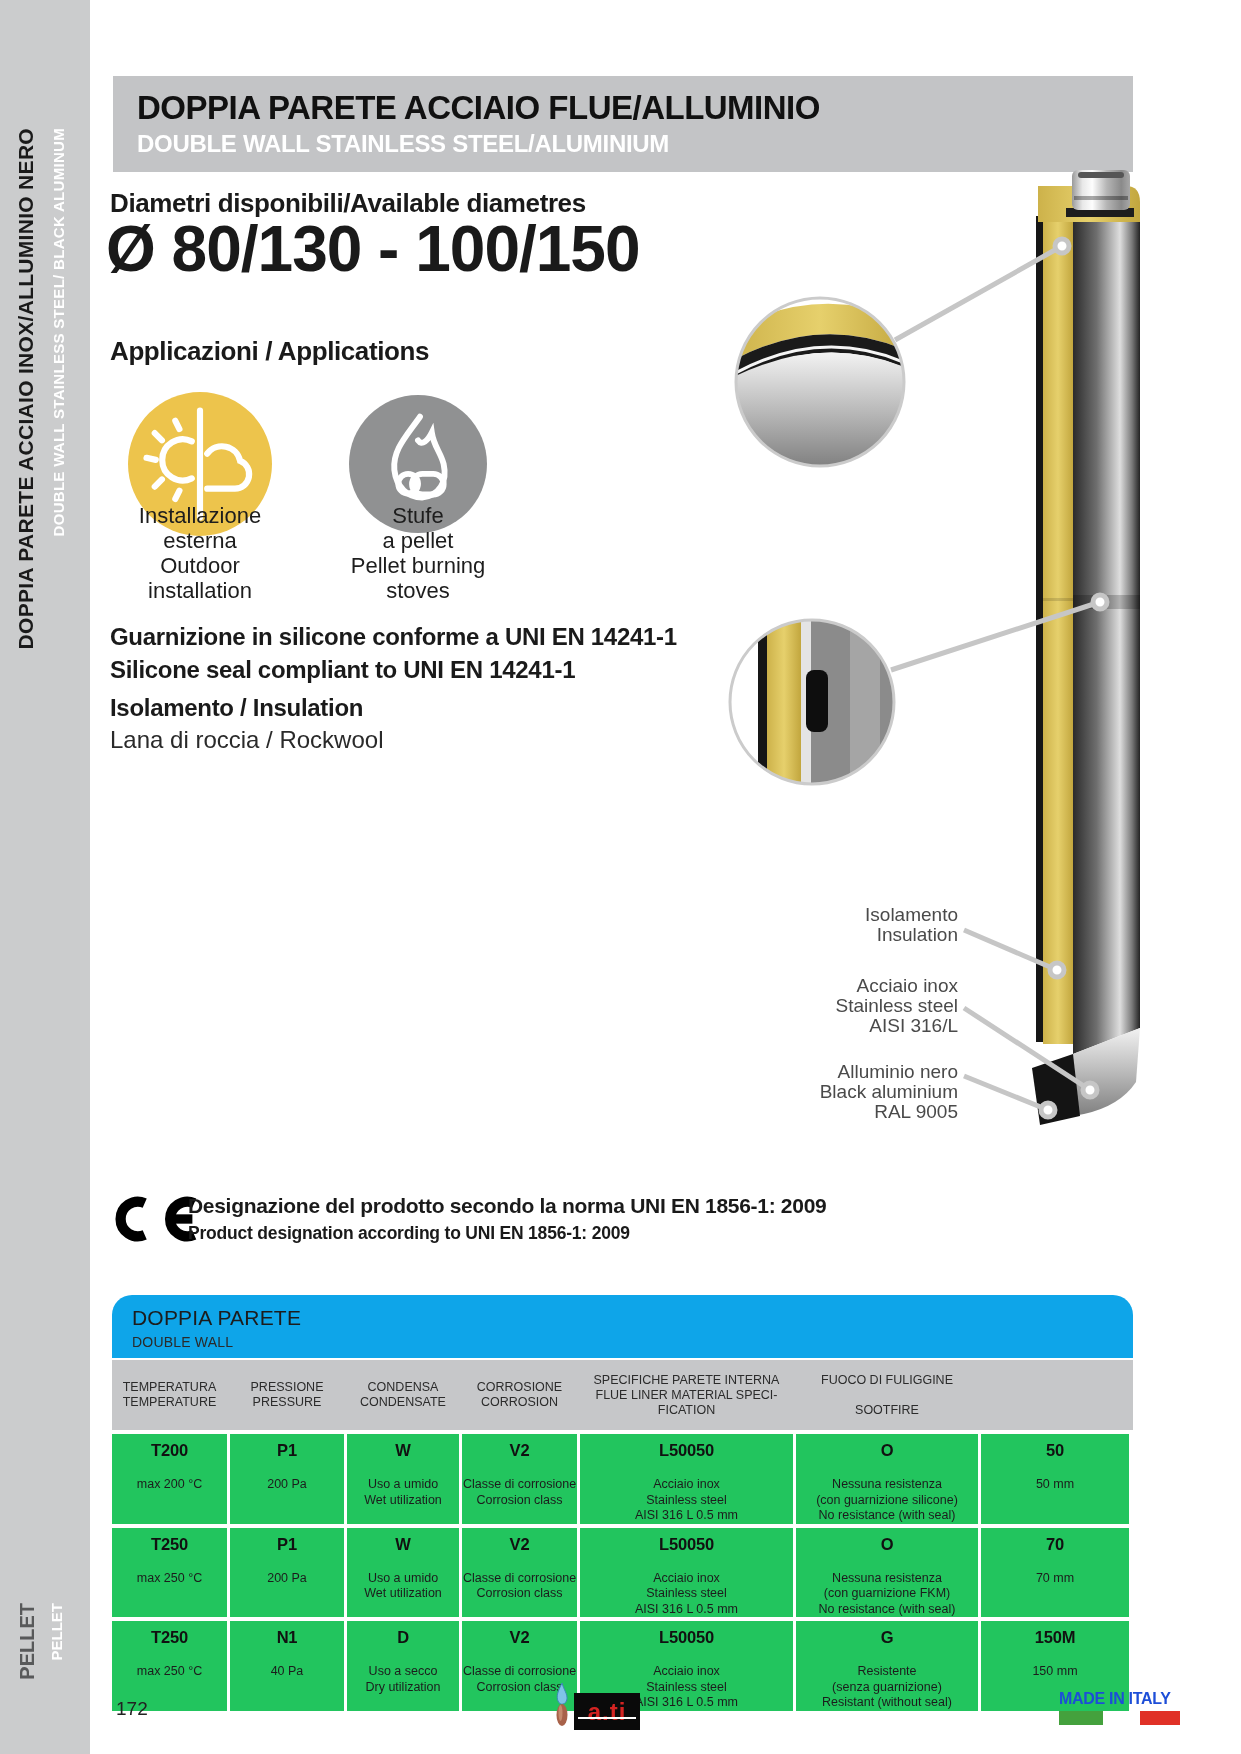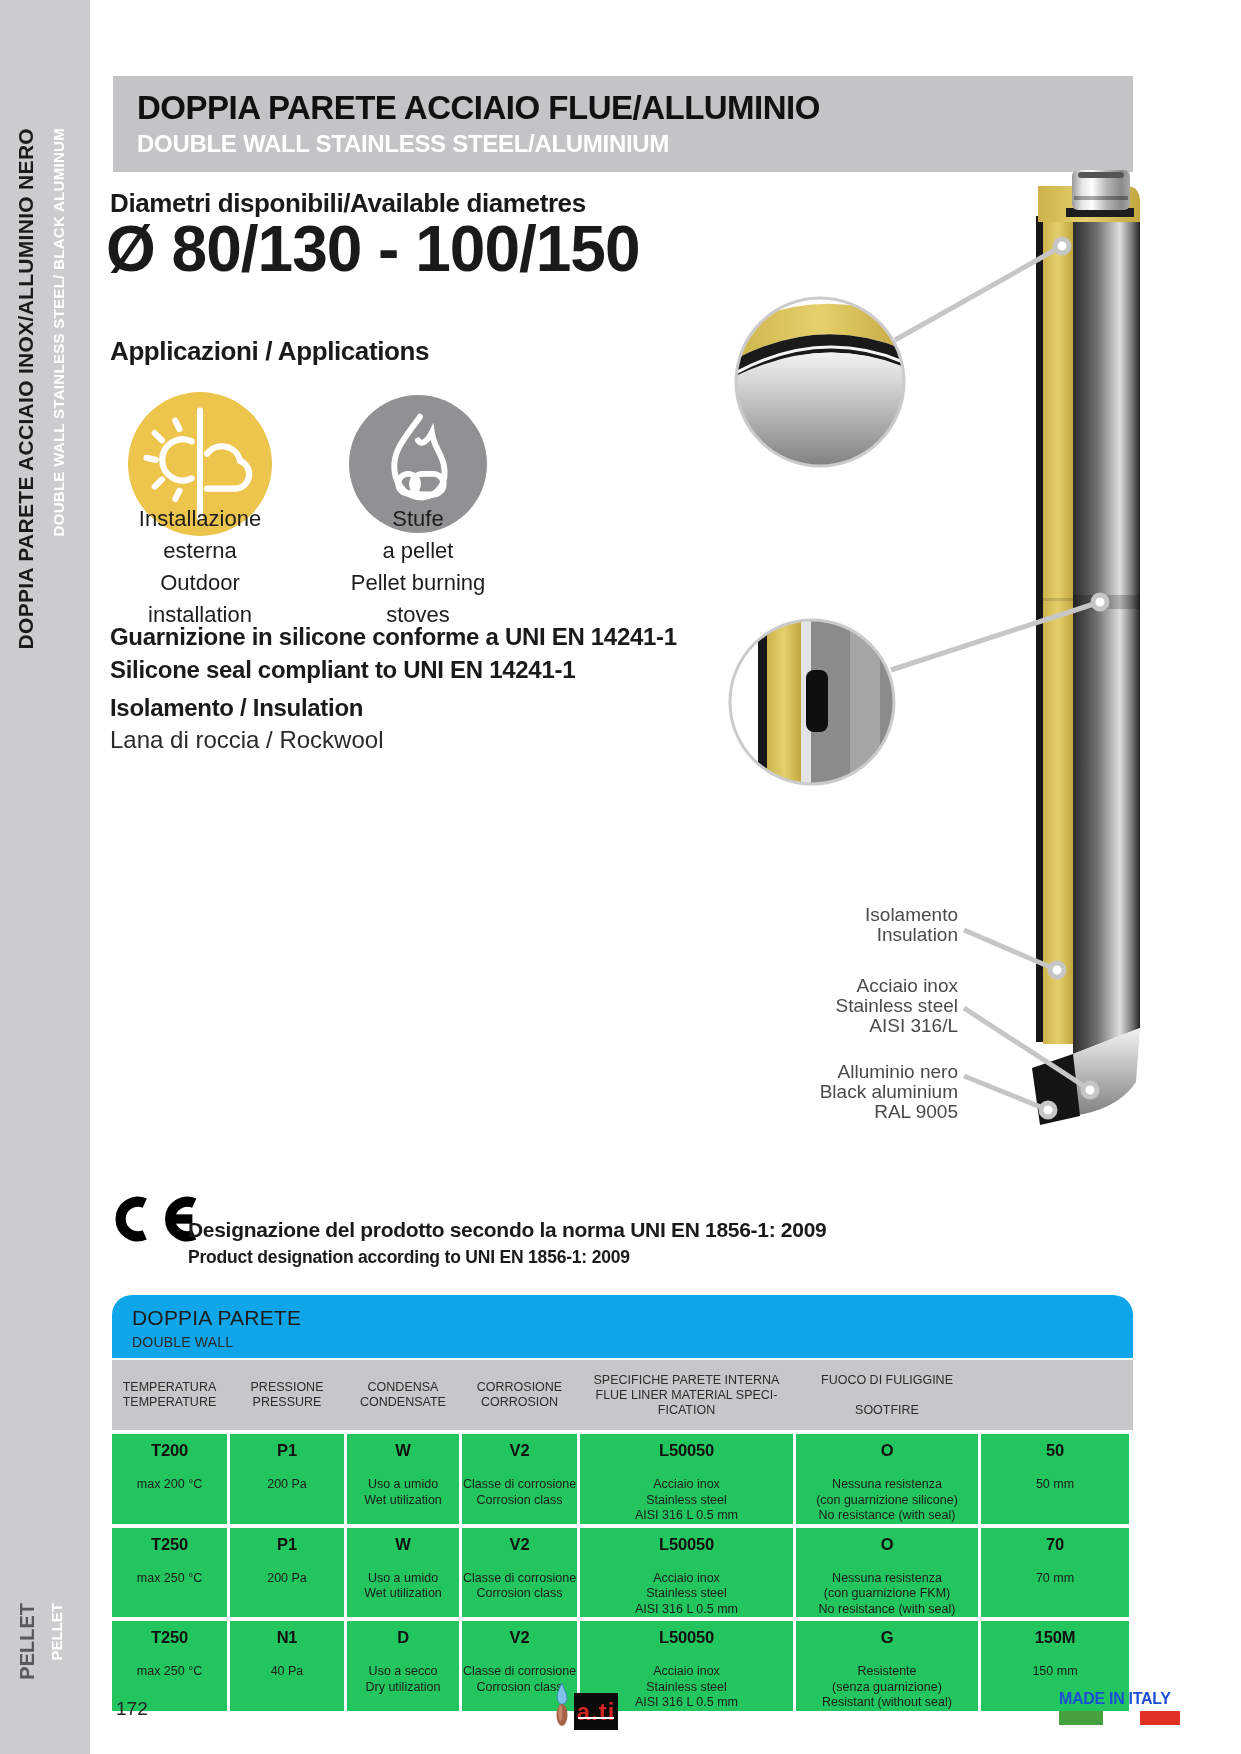--- a/index.html
+++ b/index.html
@@ -19,54 +19,54 @@
   .banner-sub{font-size:24px;font-weight:bold;color:#fff;margin-top:3px;letter-spacing:-.3px;}
   
   .diam-label{position:absolute;left:110px;top:188px;font-size:26px;font-weight:800;letter-spacing:-.4px;}
   .diam-value{position:absolute;left:106px;top:212px;font-size:64px;font-weight:800;letter-spacing:-1px;}
   .apps-title{position:absolute;left:110px;top:336px;font-size:26px;font-weight:800;letter-spacing:-.4px;}
   
   .app-circle{position:absolute;border-radius:50%;}
   .ic1{left:128px;top:392px;width:144px;height:144px;background:#edc44c;}
   .ic2{left:349px;top:395px;width:138px;height:138px;background:#909192;}
   .app-circle svg{width:100%;height:100%;display:block;}
-  .caption{position:absolute;top:503px;font-size:22px;line-height:32px;text-align:center;white-space:pre-line;color:#1d1d1d;}
+  .caption{position:absolute;top:503px;font-size:22px;line-height:25px;text-align:center;white-space:pre-line;color:#1d1d1d;}
   .cap1{left:110px;width:180px;}
   .cap2{left:330px;width:176px;}
   
   .seal-note{position:absolute;left:110px;top:620px;font-size:24px;font-weight:800;line-height:33px;letter-spacing:-.3px;}
   .insul-title{position:absolute;left:110px;top:694px;font-size:24px;font-weight:800;letter-spacing:-.3px;}
   .insul-sub{position:absolute;left:110px;top:726px;font-size:24px;color:#2a2a2a;}
   
   .pipe-svg{position:absolute;left:700px;top:170px;width:441px;height:960px;}
   .dlabel{position:absolute;left:700px;width:258px;text-align:right;font-size:19px;line-height:20px;
           color:#4a4a4a;white-space:pre-line;}
   .dl0{top:905px;} .dl1{top:976px;} .dl2{top:1062px;}
   
   .ce-svg{position:absolute;left:112px;top:1196px;width:86px;height:46px;}
-  .desig{position:absolute;left:188px;top:1194px;margin-top:24px;}
+  .desig{position:absolute;left:188px;top:1194px;}
   .desig-it{font-size:21px;font-weight:800;letter-spacing:-.3px;}
   .desig-en{font-size:17.5px;font-weight:800;margin-top:5px;letter-spacing:-.2px;}
   
   .tbl{position:absolute;left:112px;top:1295px;width:1021px;}
   .tbl-titlebox{background:#0ea5e9;border-radius:20px 20px 0 0;height:63px;box-sizing:border-box;padding:11px 0 0 20px;}
   .tbl-title{font-size:21px;color:#1c1c1c;letter-spacing:.2px;}
   .tbl-sub{font-size:14px;color:#2a2a2a;margin-top:4px;letter-spacing:.2px;}
   .grid7{display:grid;grid-template-columns:115px 114px 112px 115px 213px 182px 148px;column-gap:3px;}
   .thead{background:#c6c7c9;margin-top:2px;height:70px;align-items:center;}
   .th{font-size:12.5px;line-height:15px;text-align:center;color:#2b2b2b;white-space:pre-line;}
   .trow{margin-top:4px;}
   .td{background:#22c55e;min-height:76px;text-align:center;box-sizing:border-box;padding-top:7px;}
   .code{font-size:16.5px;font-weight:800;letter-spacing:-.2px;color:#111;}
   .desc{font-size:12.5px;line-height:15.5px;color:#1c1c1c;white-space:pre-line;margin-top:17px;}
   
   .pageno{position:absolute;left:116px;top:1698px;font-size:19px;color:#222;}
   .brand{position:absolute;left:552px;top:1682px;display:flex;align-items:flex-end;}
   .brand-flame{width:20px;height:48px;}
-  .brand-box{position:relative;width:44px;height:37px;background:#0a0a0a;margin-left:2px;
+  .brand-box{position:relative;width:66px;height:37px;background:#0a0a0a;margin-left:2px;
              display:flex;align-items:center;justify-content:center;}
   .brand-text{color:#d42422;font-size:24px;font-weight:800;letter-spacing:1px;}
   .brand-strike{position:absolute;left:4px;right:4px;top:24px;height:2px;background:#fff;}
   .madein{position:absolute;left:1059px;top:1690px;width:124px;}
   .madein-text{font-size:16px;font-weight:800;letter-spacing:-.3px;color:#1d4ed8;white-space:nowrap;}
   .flag{display:flex;height:14px;margin-top:3px;width:121px;}
   .flag div{height:100%;}
   .fg{width:44px;background:#44a13d;} .fw{width:37px;background:#ffffff;} .fr{width:40px;background:#e03127;}
 </style>
 </head>

